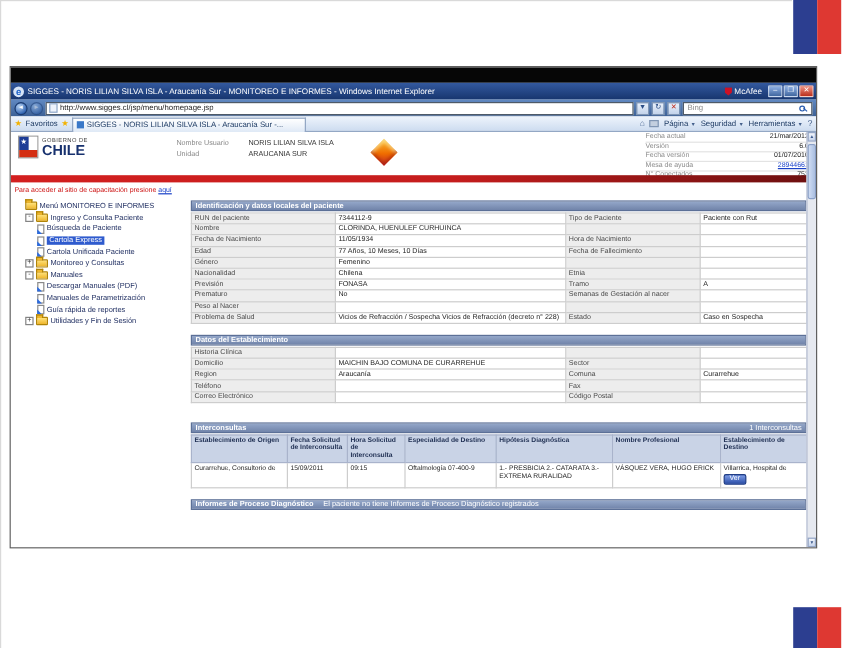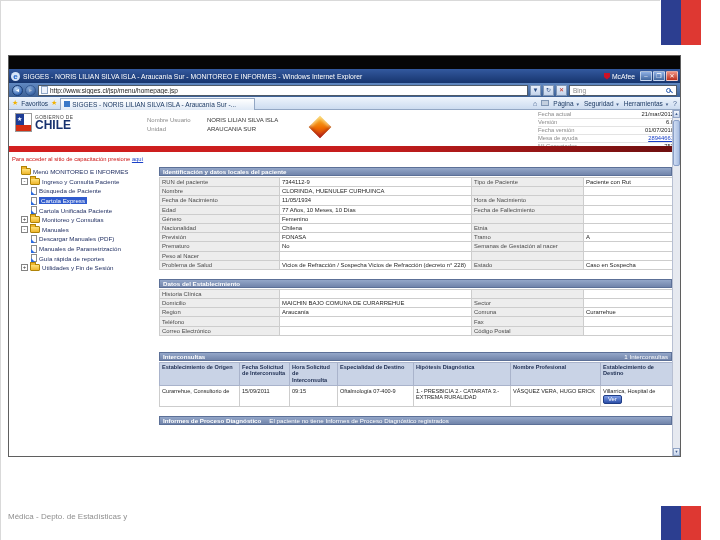--- a/index.html
+++ b/index.html
@@ -121,21 +121,20 @@
 <div class="slide">
   <div class="edge-left"></div>
   <div class="edge-top"></div>
 
   <div class="accent acc-blue acc-top"></div>
   <div class="accent acc-red acc-top"></div>
   <div class="accent acc-blue acc-bot"></div>
   <div class="accent acc-red acc-bot"></div>
 
   <div class="footer">
-    <div>Médica - Depto. de Estadísticas y</div>
   </div>
 
   <div class="shot">
     <div class="bandblack"></div>
 
     <div class="titlebar">
       <span class="ieicon">e</span>
       <span class="ttext">SIGGES - NORIS LILIAN SILVA ISLA - Araucanía Sur - MONITOREO E INFORMES - Windows Internet Explorer</span>
       <span class="mcafee">
         <span class="mcshield"></span>

